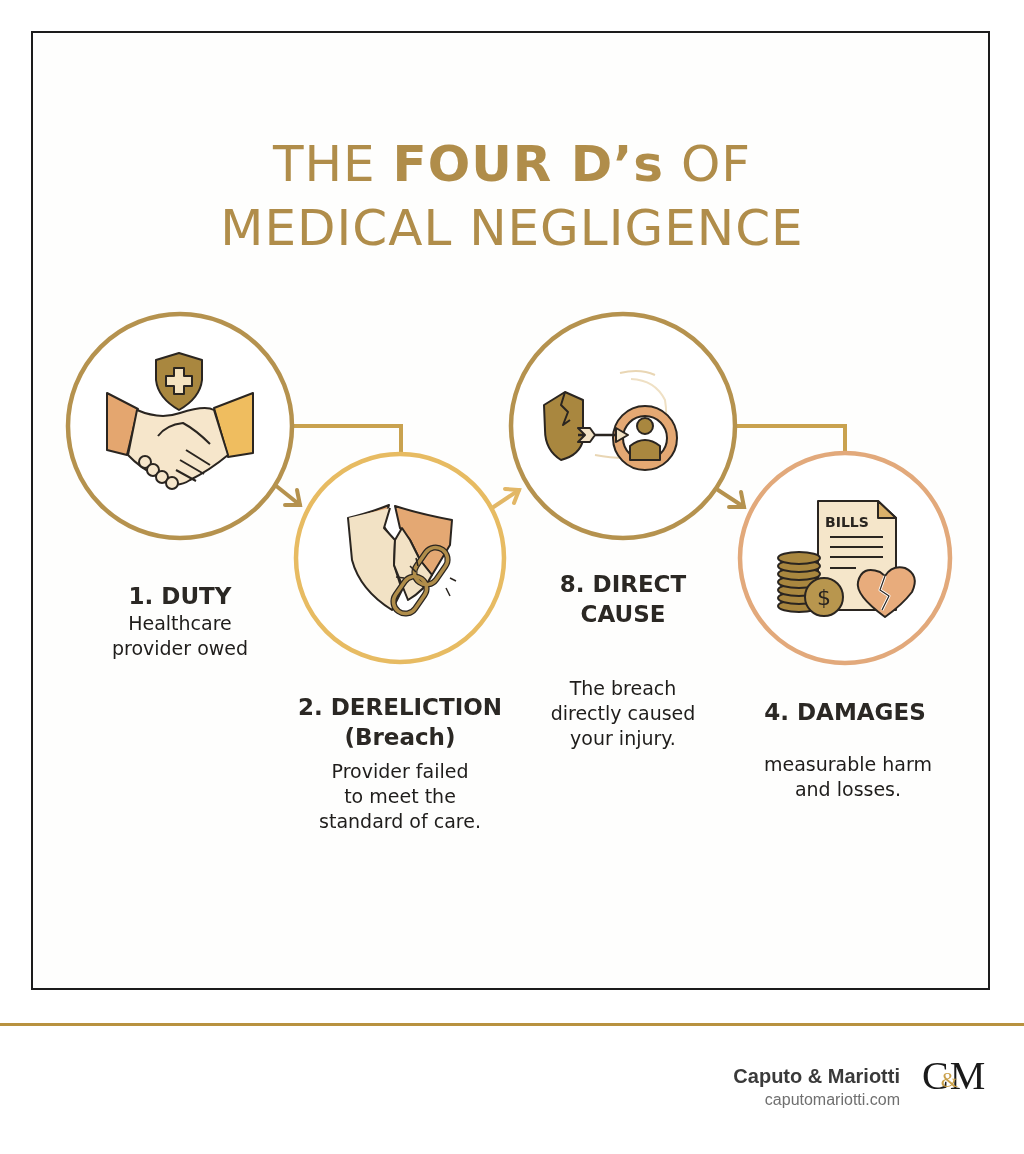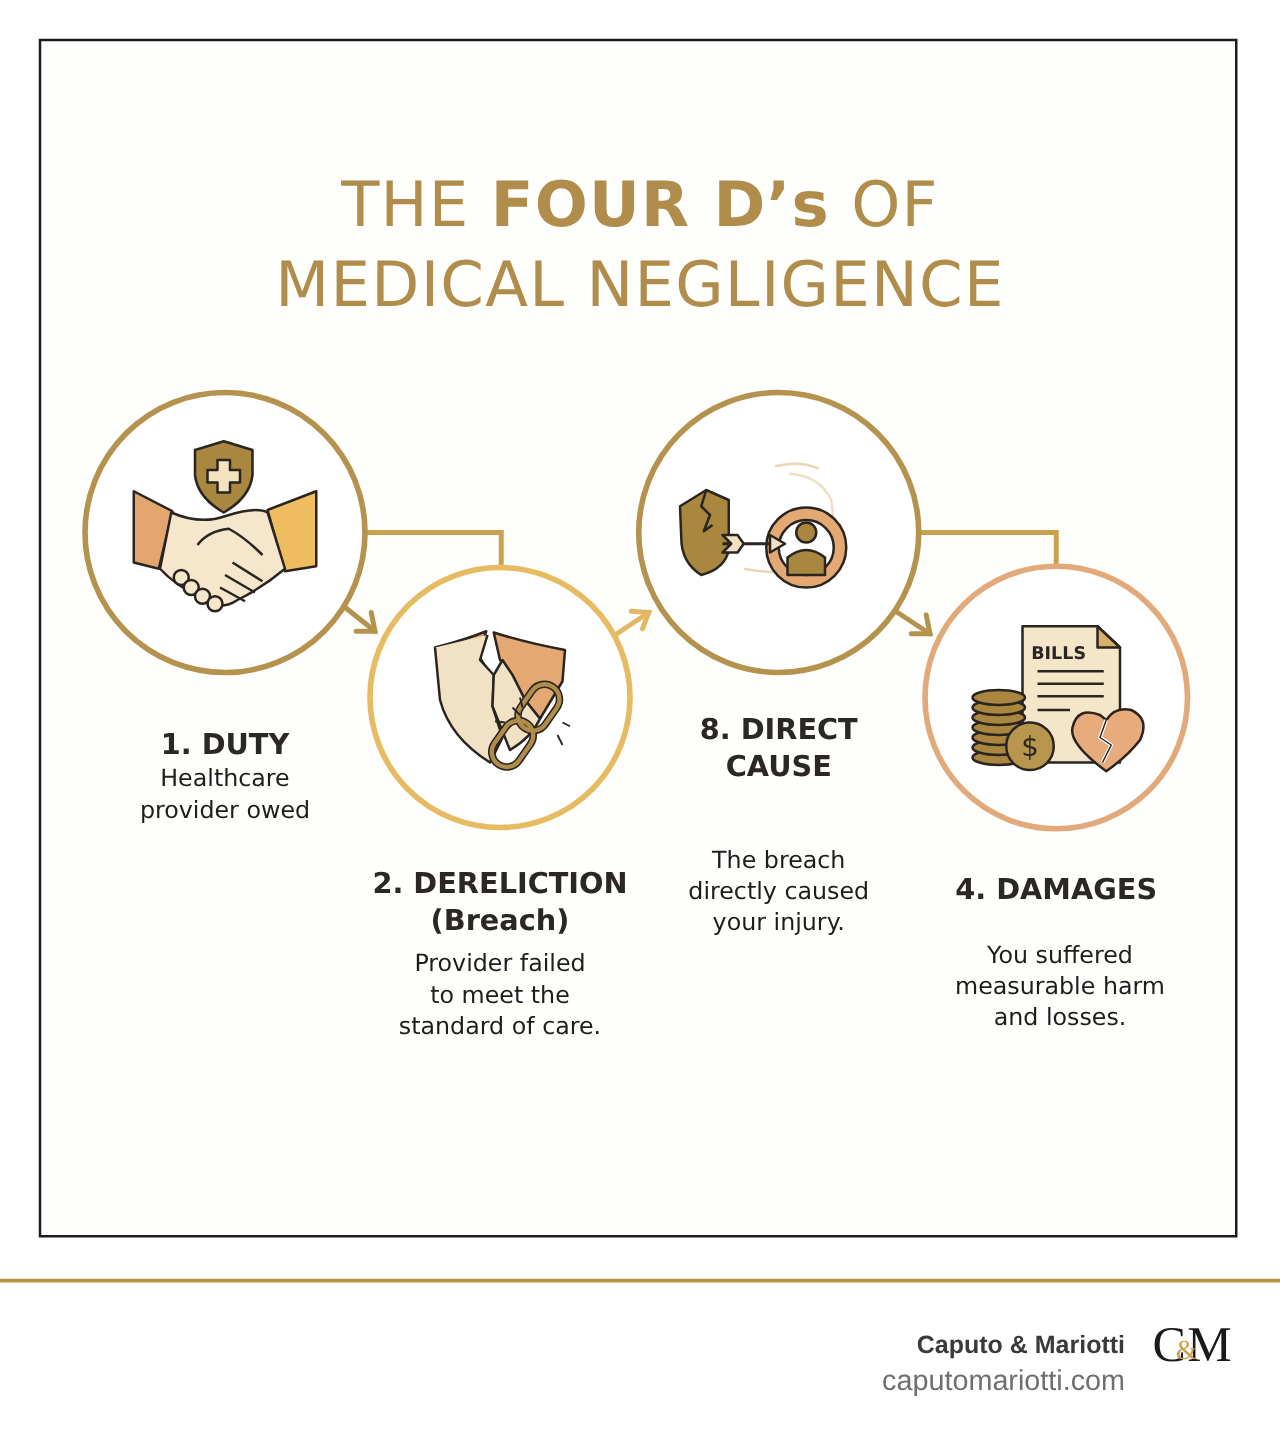--- a/index.html
+++ b/index.html
@@ -30,21 +30,21 @@
   }
   .footer-line {
     position: absolute; left: 0; top: 1023px; width: 1024px; height: 3px; background: #b8923f;
   }
   .brand-name {
     position: absolute; right: 124px; top: 1065px; font-weight: 700; font-size: 20px; color: #3a3a3a;
     font-family: "Liberation Sans", sans-serif;
     margin-left: 25px;
   }
   .brand-url {
-    position: absolute; right: 124px; top: 1091px; font-size: 23px; color: #6f6f6f;
+    position: absolute; right: 124px; top: 1091px; font-size: 16px; color: #6f6f6f;
     font-family: "Liberation Sans", sans-serif;
   }
   .logo {
     position: absolute; left: 922px; top: 1052px; font-family: "Liberation Serif", serif;
     font-size: 40px; color: #1a1a1a; letter-spacing: -4px;
   }
   .logo .amp { color: #c9a04a; font-size: 22px; position: relative; top: -2px; margin: 0 -4px; }
 </style>
 </head>
 <body>
@@ -177,21 +177,20 @@
   <div>CAUSE</div>
 </div>
 <div class="step-desc" style="left:513px; top:644px; width:220px;margin-top:32px;">
   <div>The breach</div>
   <div>directly caused</div>
   <div>your injury.</div>
 </div>
 
 <div class="step-head" style="left:745px; top:697px; width:200px;">4. DAMAGES</div>
 <div class="step-desc" style="left:738px; top:752px; width:220px;">
-  <div>You suffered</div>
   <div>measurable harm</div>
   <div>and losses.</div>
 </div>
 
 <div class="footer-line"></div>
 <div class="brand-name">Caputo &amp; Mariotti</div>
 <div class="brand-url">caputomariotti.com</div>
 <div class="logo">
   <span>C</span><span class="amp">&amp;</span><span>M</span>
 </div>

